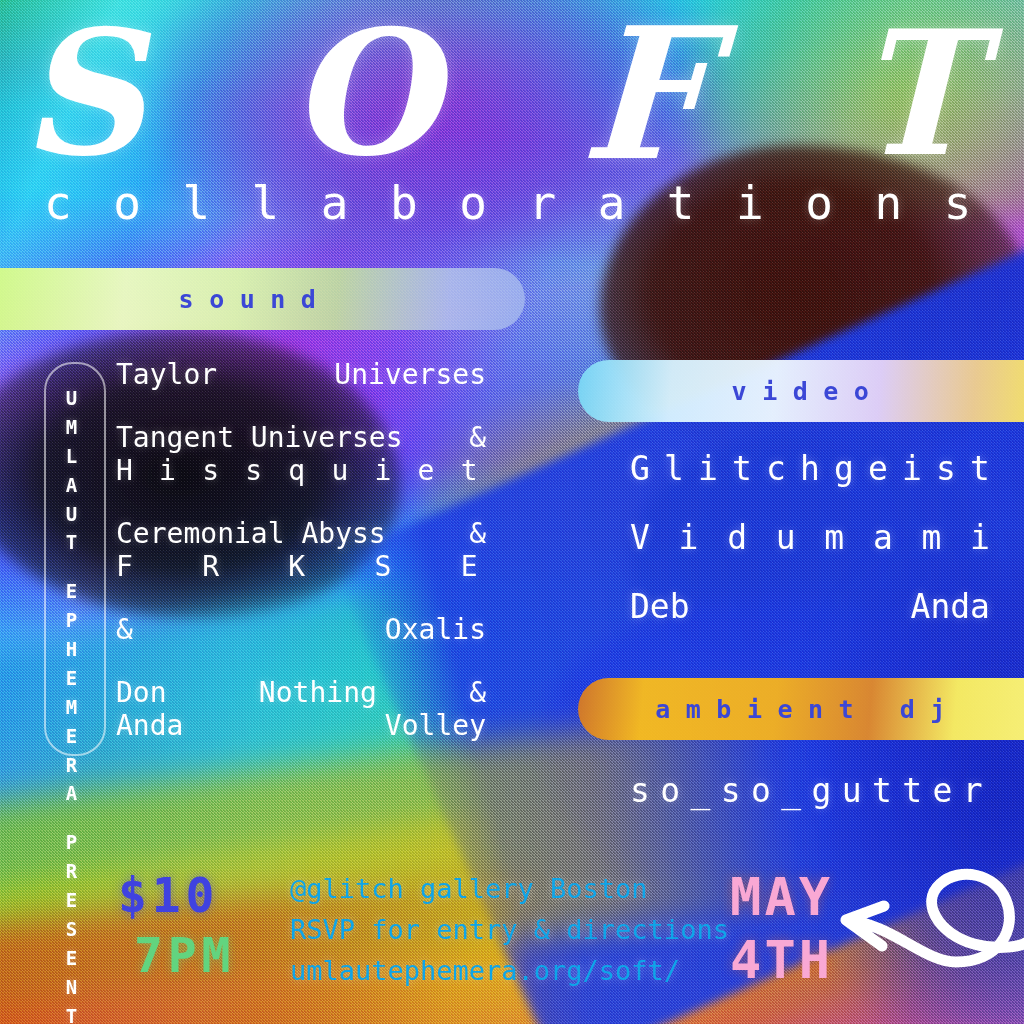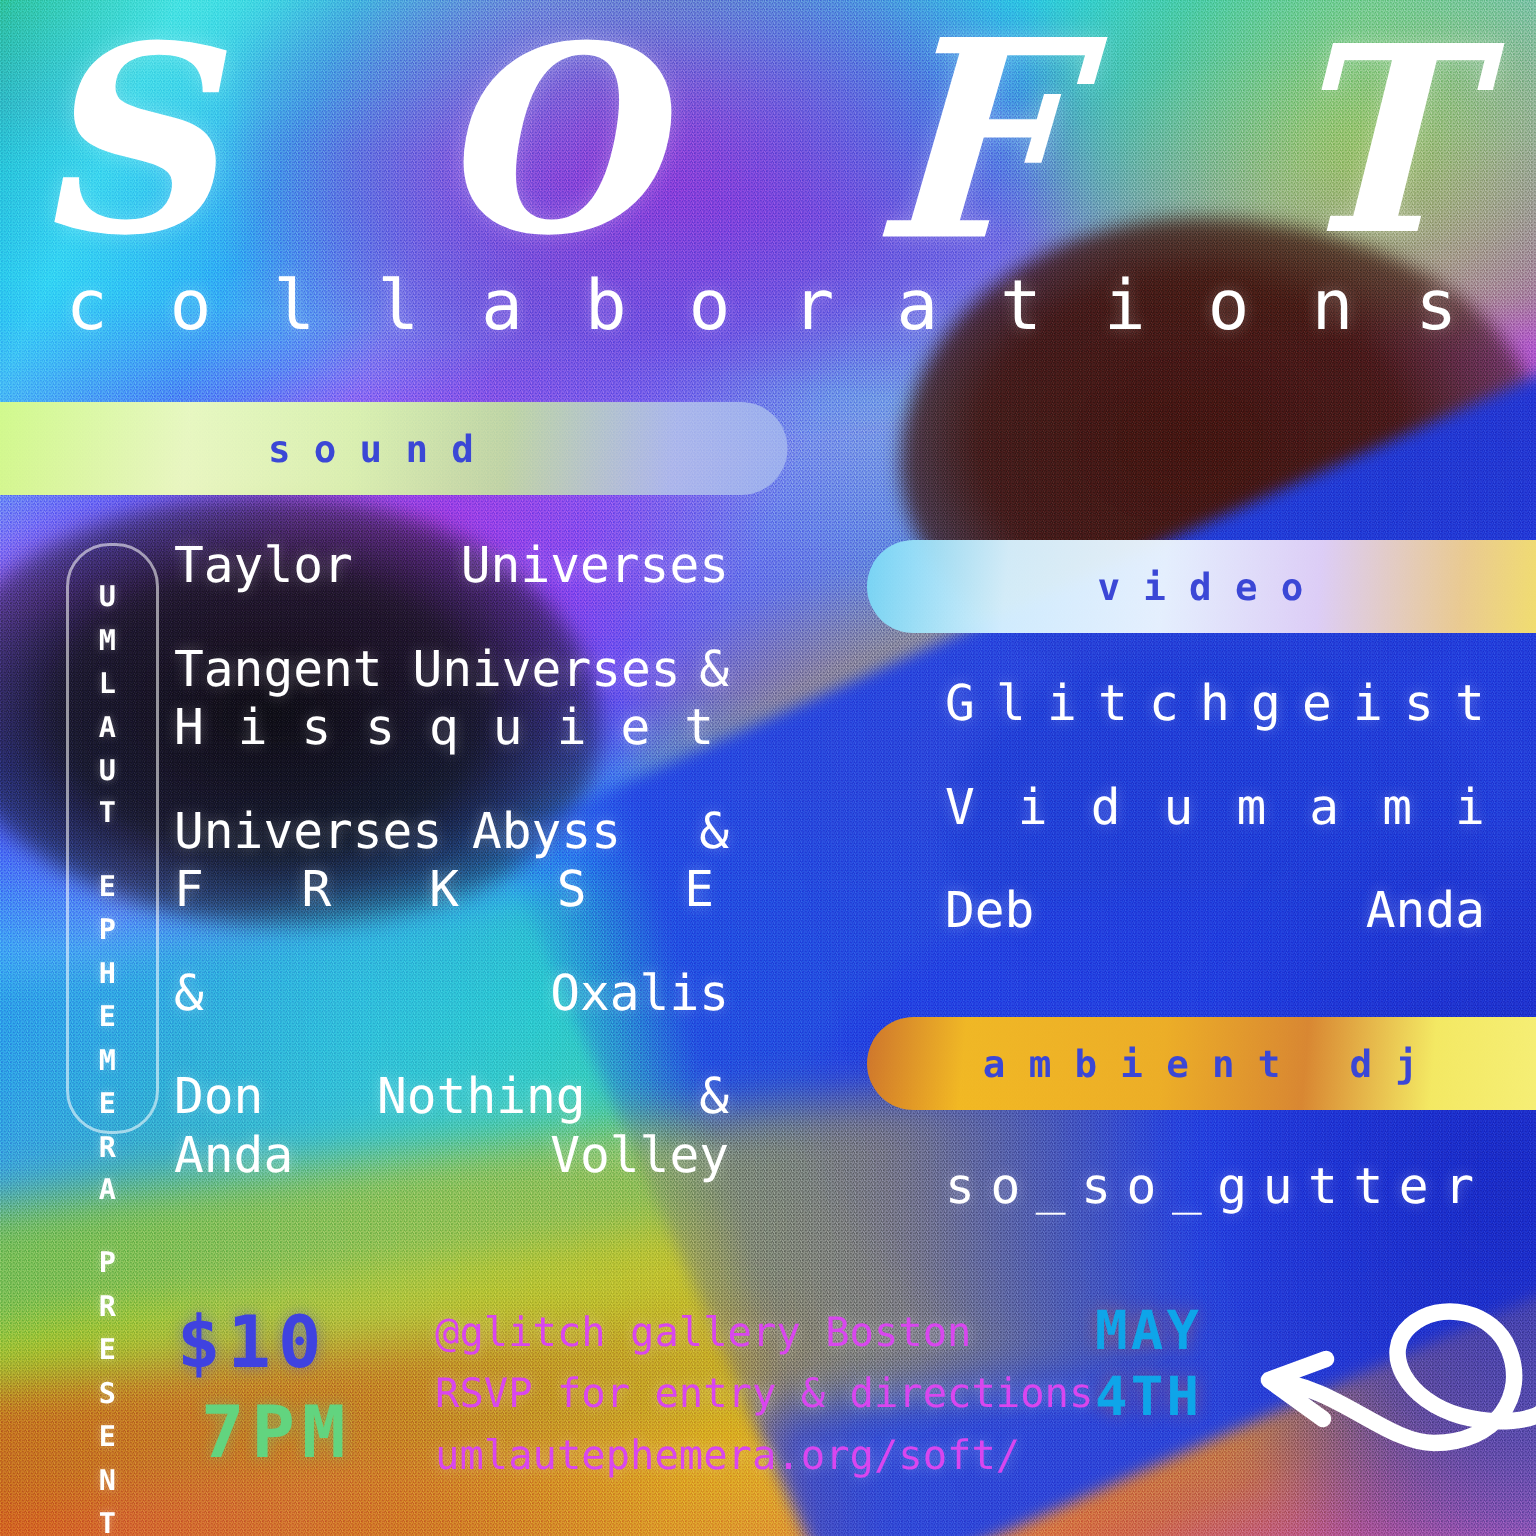--- a/index.html
+++ b/index.html
@@ -290,21 +290,21 @@
     text-shadow:0 0 6px rgba(255,255,255,.3);
   }
   .vert-text .gap{display:block;height:20px;}
 
   
   .list{position:absolute;color:#fff;}
   #sound-list{left:116px;top:358px;width:370px;}
   .row{margin-bottom:30px;}
   .jline{
     display:flex;justify-content:space-between;
-    font-size:33px;line-height:1.18;white-space:nowrap;
+    font-size:28px;line-height:1.18;white-space:nowrap;
     text-shadow:0 0 9px rgba(255,255,255,.3);
   }
   .jline.wide{letter-spacing:.30em;}
   .jline span{display:inline-block;}
 
   #video-list{left:630px;top:450px;width:360px;}
   #video-list .jline{font-size:33px;}
   #video-list .row{margin-bottom:30px;}
 
   #dj-list{left:630px;top:772px;width:360px;}
@@ -314,28 +314,28 @@
   .price{
     position:absolute;left:118px;top:866px;
     font-weight:700;font-size:48px;letter-spacing:.10em;
     line-height:1.24;
   }
   .price .amt{color:#3f42e0;text-shadow:0 0 10px rgba(63,66,224,.45);display:block;}
   .price .time{color:#62d47f;text-shadow:0 0 10px rgba(98,212,127,.45);display:block;margin-left:16px;}
 
   .venue{
     position:absolute;left:290px;top:868px;
-    color:#d946ef;font-size:27px;line-height:1.52;
+    color:#0ea5e9;font-size:27px;line-height:1.52;
     text-shadow:0 0 9px rgba(255,255,255,.35);
   }
   .venue div{white-space:nowrap;}
 
   .date{
     position:absolute;left:730px;top:866px;
-    color:#0ea5e9;font-weight:700;font-size:36px;
+    color:#f9a8d4;font-weight:700;font-size:52px;
     letter-spacing:.06em;line-height:1.22;
     text-shadow:0 0 12px rgba(242,101,26,.4);
   }
   .date div{white-space:nowrap;}
 
   .arrow{position:absolute;left:832px;top:858px;width:195px;height:150px;}
 </style>
 </head>
 <body>
 
@@ -443,21 +443,21 @@
             <span>s</span>
             <span>q</span>
             <span>u</span>
             <span>i</span>
             <span>e</span>
             <span>t</span>
           </div>
         </div>
         <div class="row">
           <div class="jline">
-            <span>Universes Abyss</span>
+            <span>Ceremonial Abyss</span>
             <span>&amp;</span>
           </div>
           <div class="jline wide">
             <span>F</span>
             <span>R</span>
             <span>K</span>
             <span>S</span>
             <span>E</span>
           </div>
         </div>

